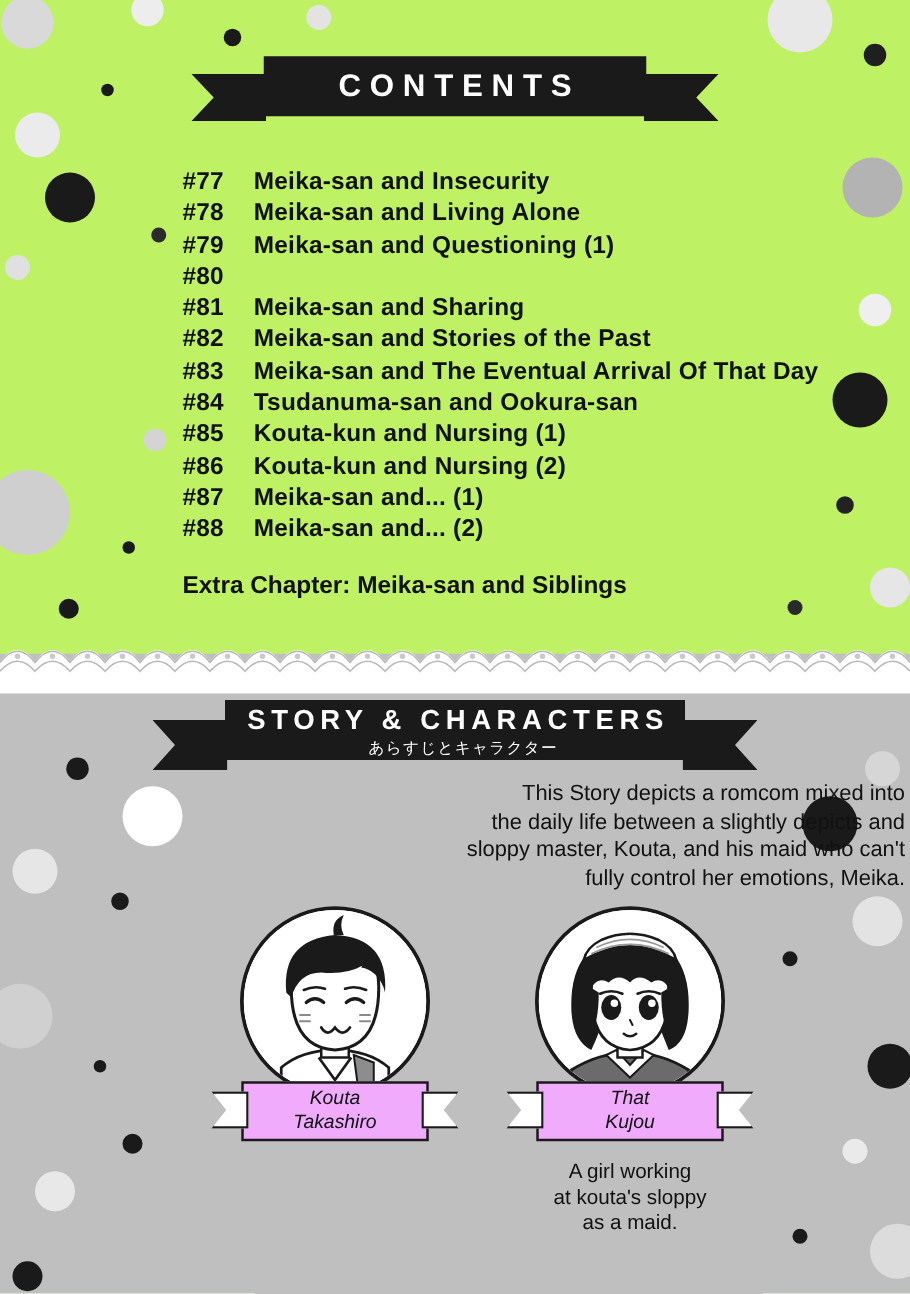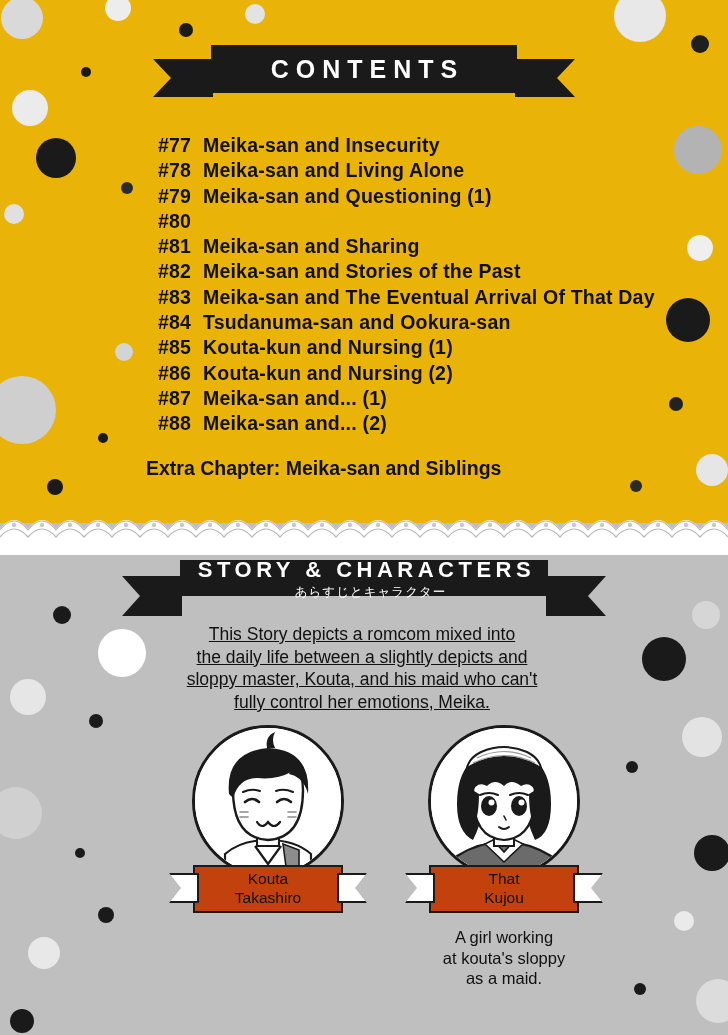--- a/index.html
+++ b/index.html
@@ -14,21 +14,21 @@
   #page {
     position: relative;
     width: 728px; height: 1035px;
     overflow: hidden;
     background: #ffffff;
   }
 
   
   .top-half {
     position: absolute; left:0; top:0; width:728px; height:631px;
-    background:#eab308; overflow:hidden;text-align:center;
+    background:#bef264; overflow:hidden;
   }
 
   
   .bottom-half {
     position:absolute; left:0; top:523px; width:728px; height:512px;
     background:#bfbfbf; overflow:hidden;
   }
 
   
   .lace {
@@ -78,58 +78,57 @@
   .toc-num { width:57px; flex:0 0 57px; }
   .toc-title { white-space:nowrap; }
   #extra-line {
     position:absolute; left:146px; top:457px;
     font-size:19.5px; font-weight:bold; color:#111;
   }
 
   
   #story-banner { top:560px; }
   #story-banner .banner {
-    width:368px; height:36px; flex-direction:column; padding-top:2px;text-align:center;
+    width:368px; height:48px; flex-direction:column; padding-top:2px;text-align:center;
   }
   #story-title {
     font-size:22px; font-weight:bold; letter-spacing:4.5px; padding-left:5px;
   }
   #story-title-jp {
     font-size:12.5px; letter-spacing:1px; margin-top:1px;margin-left:13px;
   }
   #story-banner .tail-l, #story-banner .tail-r { height:40px; top:16px; }
 
   
   #synopsis {
     position:absolute; left:0; top:623px; width:724px;
-    text-align:center; font-size:17.5px; line-height:22.5px;
+    text-align:right; font-size:17.5px; line-height:22.5px;
     color:#111;
-    text-decoration:underline;
   }
   #synopsis div { white-space:nowrap; }
 
   
   .char {
     position:absolute; width:200px; text-align:center;
   }
   #char-0 { left:168px; top:725px; }
   #char-1 { left:404px; top:725px; }
 
   .portrait {
     position:relative; width:152px; height:152px; margin:0 auto;
     border-radius:50%;
     background:#ffffff;
     border:3px solid #1a1a1a;
     overflow:hidden;
   }
   .name-ribbon {
     position:relative; width:150px; margin:-12px auto 0;
-    background:#c2410c; border:2.5px solid #1a1a1a;
+    background:#f0abfc; border:2.5px solid #1a1a1a;
     padding:3px 0 4px; z-index:3;
-    font-size:15.5px; line-height:18.5px; color:#111;
+    font-size:15.5px; line-height:18.5px; color:#111;font-style:italic;
   }
   .name-ribbon .nr-tail-l, .name-ribbon .nr-tail-r {
     position:absolute; top:6px; width:30px; height:30px; background:#ffffff;
     border:2.5px solid #1a1a1a; z-index:-1;
   }
   .name-ribbon .nr-tail-l { left:-26px; clip-path: polygon(0 0, 100% 0, 100% 100%, 0 100%, 12px 50%); }
   .name-ribbon .nr-tail-r { right:-26px; clip-path: polygon(0 0, 100% 0, calc(100% - 12px) 50%, 100% 100%, 0 100%); }
   .char-desc {
     margin-top:14px; font-size:16.5px; line-height:20.5px; color:#111;
   }

